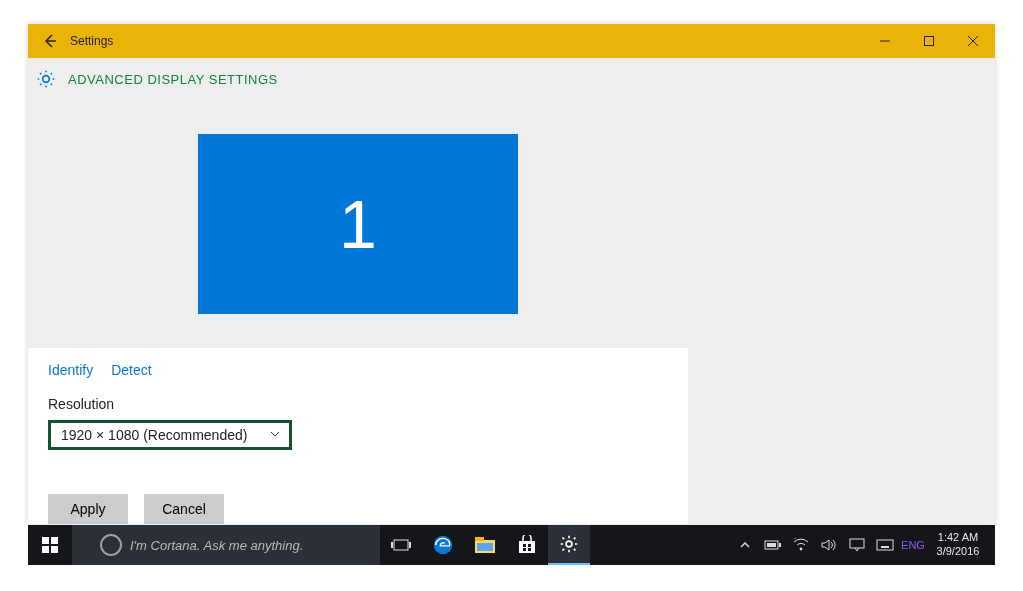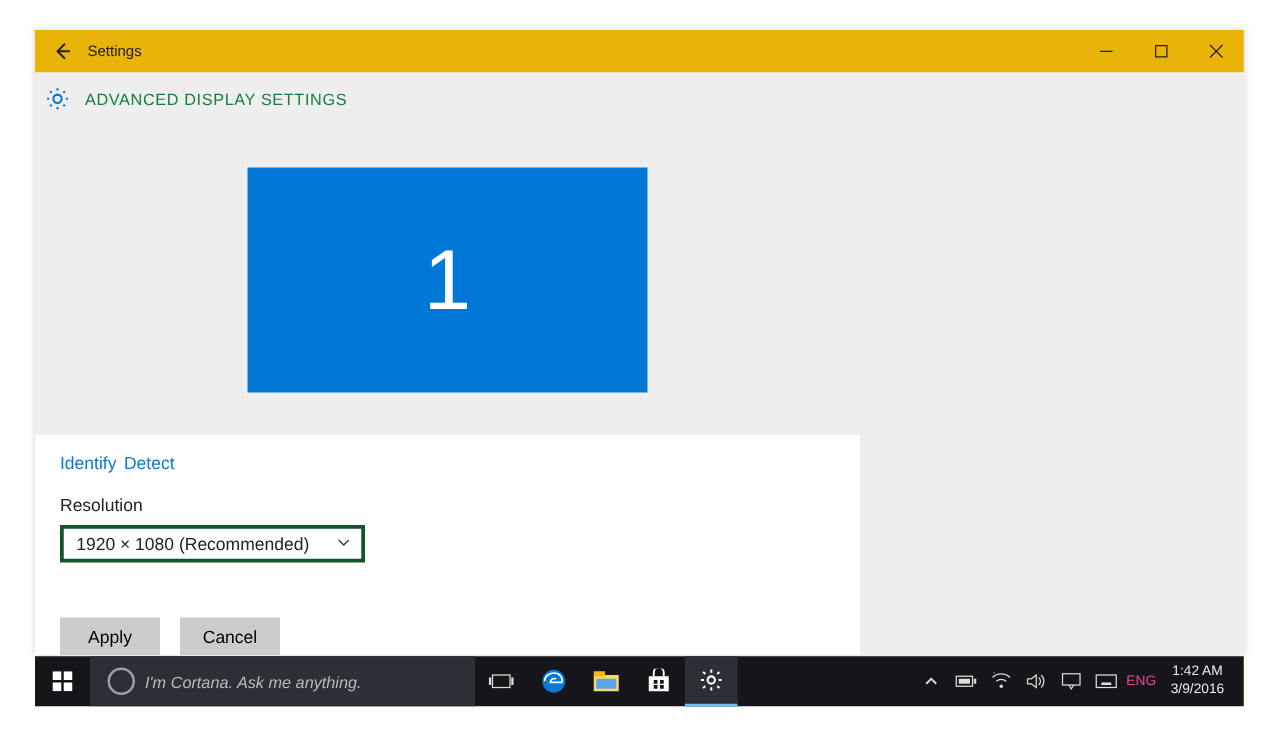--- a/index.html
+++ b/index.html
@@ -95,21 +95,21 @@
     font-weight: 200;
   }
 
   .controls {
     padding: 14px 20px 0 20px;
     font-size: 14px;
     color: #222;
   }
   .link-row {
     display: flex;
-    gap: 6px;
+    gap: 18px;
     margin-bottom: 18px;
   }
   .link-row a {
     color: #0a78d6;
     text-decoration: none;
     cursor: pointer;
   }
   .label { margin-bottom: 8px; }
   .select-wrap {
     position: relative;
@@ -148,34 +148,34 @@
     background: #14161a;
     display: flex;
     align-items: stretch;
     color: #dcdcdc;
     font-size: 13px;
     z-index: 10;
   }
   .tb-btn {
     width: 42px;
     display: flex; align-items: center; justify-content: center;
-    color: #ec4899;
+    color: #8b5cf6;
   }
   .tb-btn.narrow { width: 30px; }
   .tb-btn.active { background: #2b2f36; border-bottom: 2px solid #6cc0ff; }
   .tb-btn svg { display: block; }
 
   .start-btn { width: 44px; }
 
   .search-box {
     flex: 0 0 308px;
     background: #2b2f36;
     display: flex;
     align-items: center;
-    padding-left: 14px;
+    padding-left: 28px;
     gap: 8px;
   }
   .search-box .ring {
     width: 22px; height: 22px;
     border: 2px solid #9aa0a6;
     border-radius: 50%;
   }
   .search-box span { color: #bababa; font-style: italic;}
 
   .tray {

